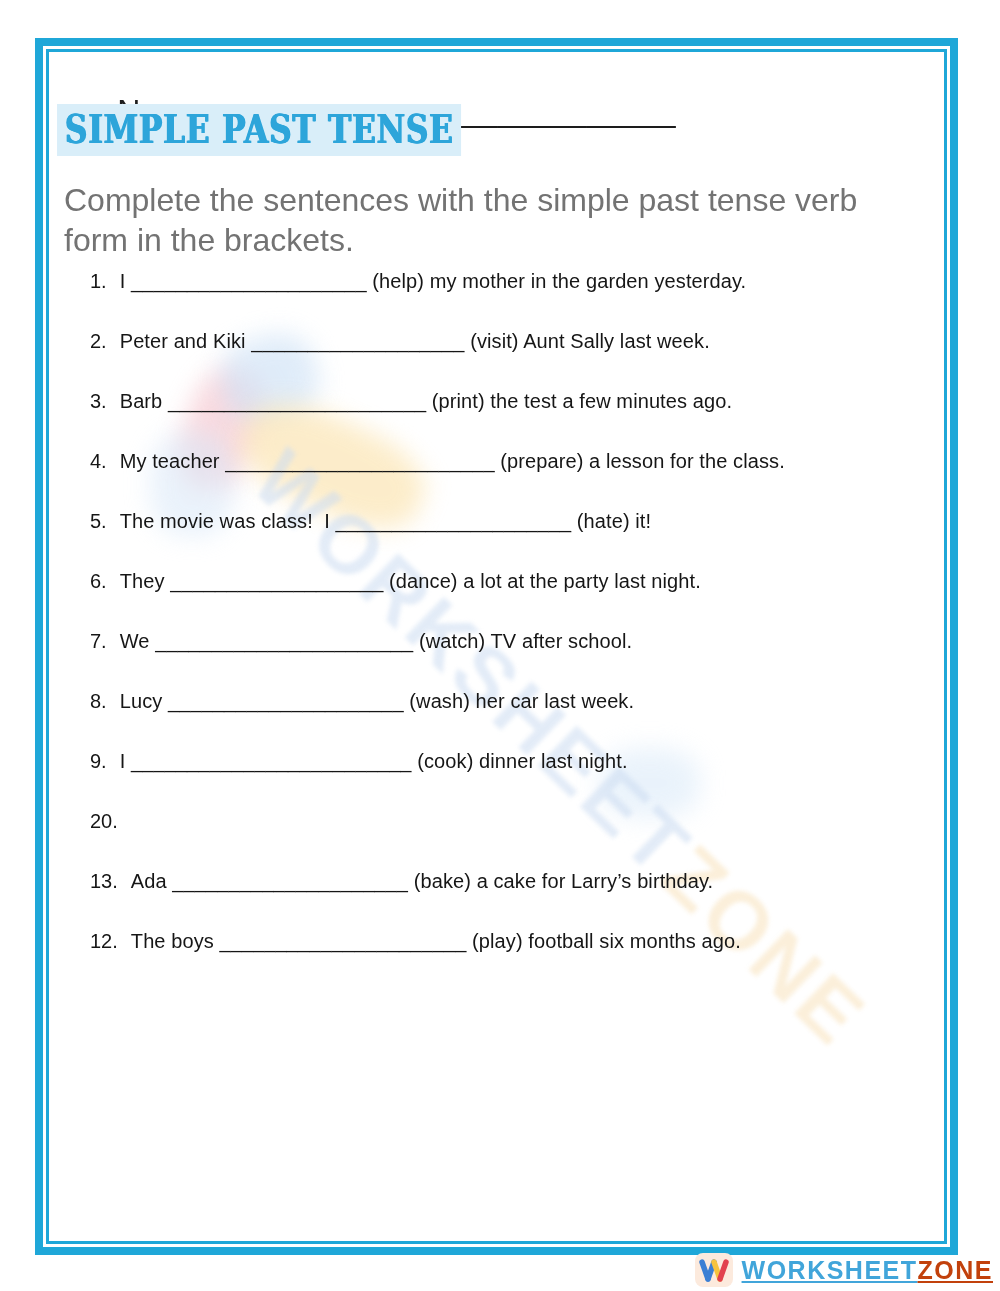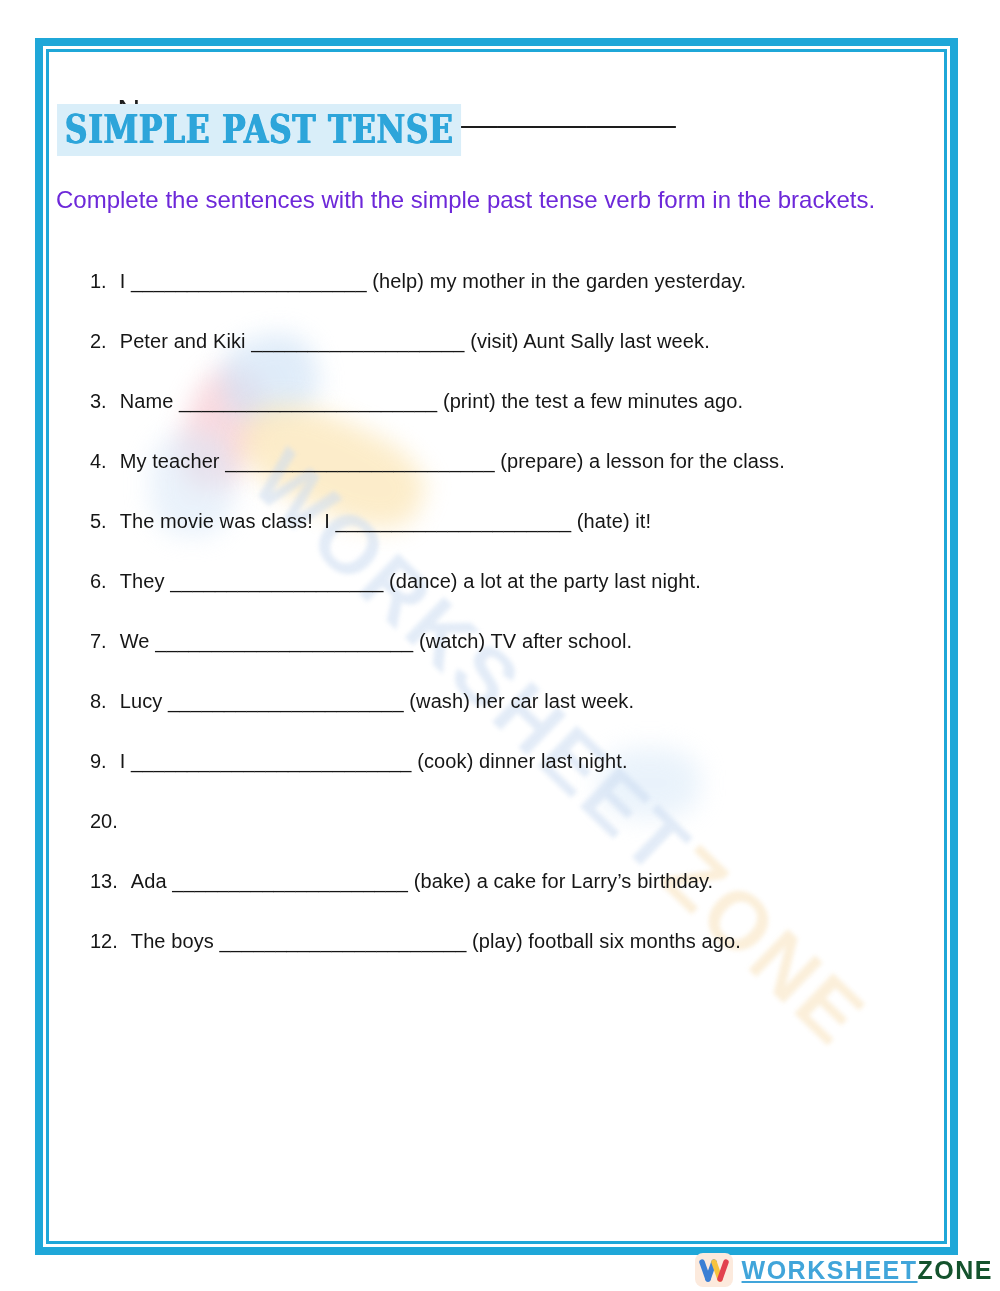--- a/index.html
+++ b/index.html
@@ -68,40 +68,40 @@
     font-size:40px;
     line-height:48px;
     padding:1px 10px 3px 10px;
     letter-spacing:1px;
     transform:scaleX(.78);
     text-shadow:1px 0 0 #2da5da, -0.6px 0 0 #2da5da;
     white-space:nowrap;
   }
 
   .instructions {
-    position:absolute; left:56px; top:180px; width:830px;
-    font-size:24px; line-height:40px; color:#6d28d9;
+    position:absolute; left:64px; top:180px; width:830px;
+    font-size:32px; line-height:40px; color:#737373;
   }
 
   .items { position:absolute; left:90px; top:262px; width:860px; }
   .item  { height:60px; display:flex; align-items:flex-start; padding-top:8px; font-size:20px; color:#161616; }
   .item .num { margin-right:13px; white-space:pre; }
   .item .txt { white-space:pre; letter-spacing:.1px; }
 
   
   .footer {
     position:absolute; right:7px; top:1251px; height:38px;
     display:flex; align-items:center; gap:9px;
     z-index:2;
   }
   .footer .brand {
     font-size:25px; font-weight:bold; letter-spacing:1.5px; white-space:nowrap;
   }
   .footer .brand .b1 { color:#41a5da;text-decoration:underline; }
-  .footer .brand .b2 { color:#14532d; }
+  .footer .brand .b2 { color:#c2410c;text-decoration:underline; }
 </style>
 </head>
 <body>
 
 <div class="sheet">
 
   <div class="frame-outer">
     <div class="frame-inner"></div>
   </div>
 
@@ -130,21 +130,21 @@
       <div class="item">
           <span class="num">1.</span>
           <span class="txt">I _____________________ (help) my mother in the garden yesterday.</span>
         </div>
       <div class="item">
           <span class="num">2.</span>
           <span class="txt">Peter and Kiki ___________________ (visit) Aunt Sally last week.</span>
         </div>
       <div class="item">
           <span class="num">3.</span>
-          <span class="txt">Name _______________________ (print) the test a few minutes ago.</span>
+          <span class="txt">Barb _______________________ (print) the test a few minutes ago.</span>
         </div>
       <div class="item">
           <span class="num">4.</span>
           <span class="txt">My teacher ________________________ (prepare) a lesson for the class.</span>
         </div>
       <div class="item">
           <span class="num">5.</span>
           <span class="txt">The movie was class!  I _____________________ (hate) it!</span>
         </div>
       <div class="item">

